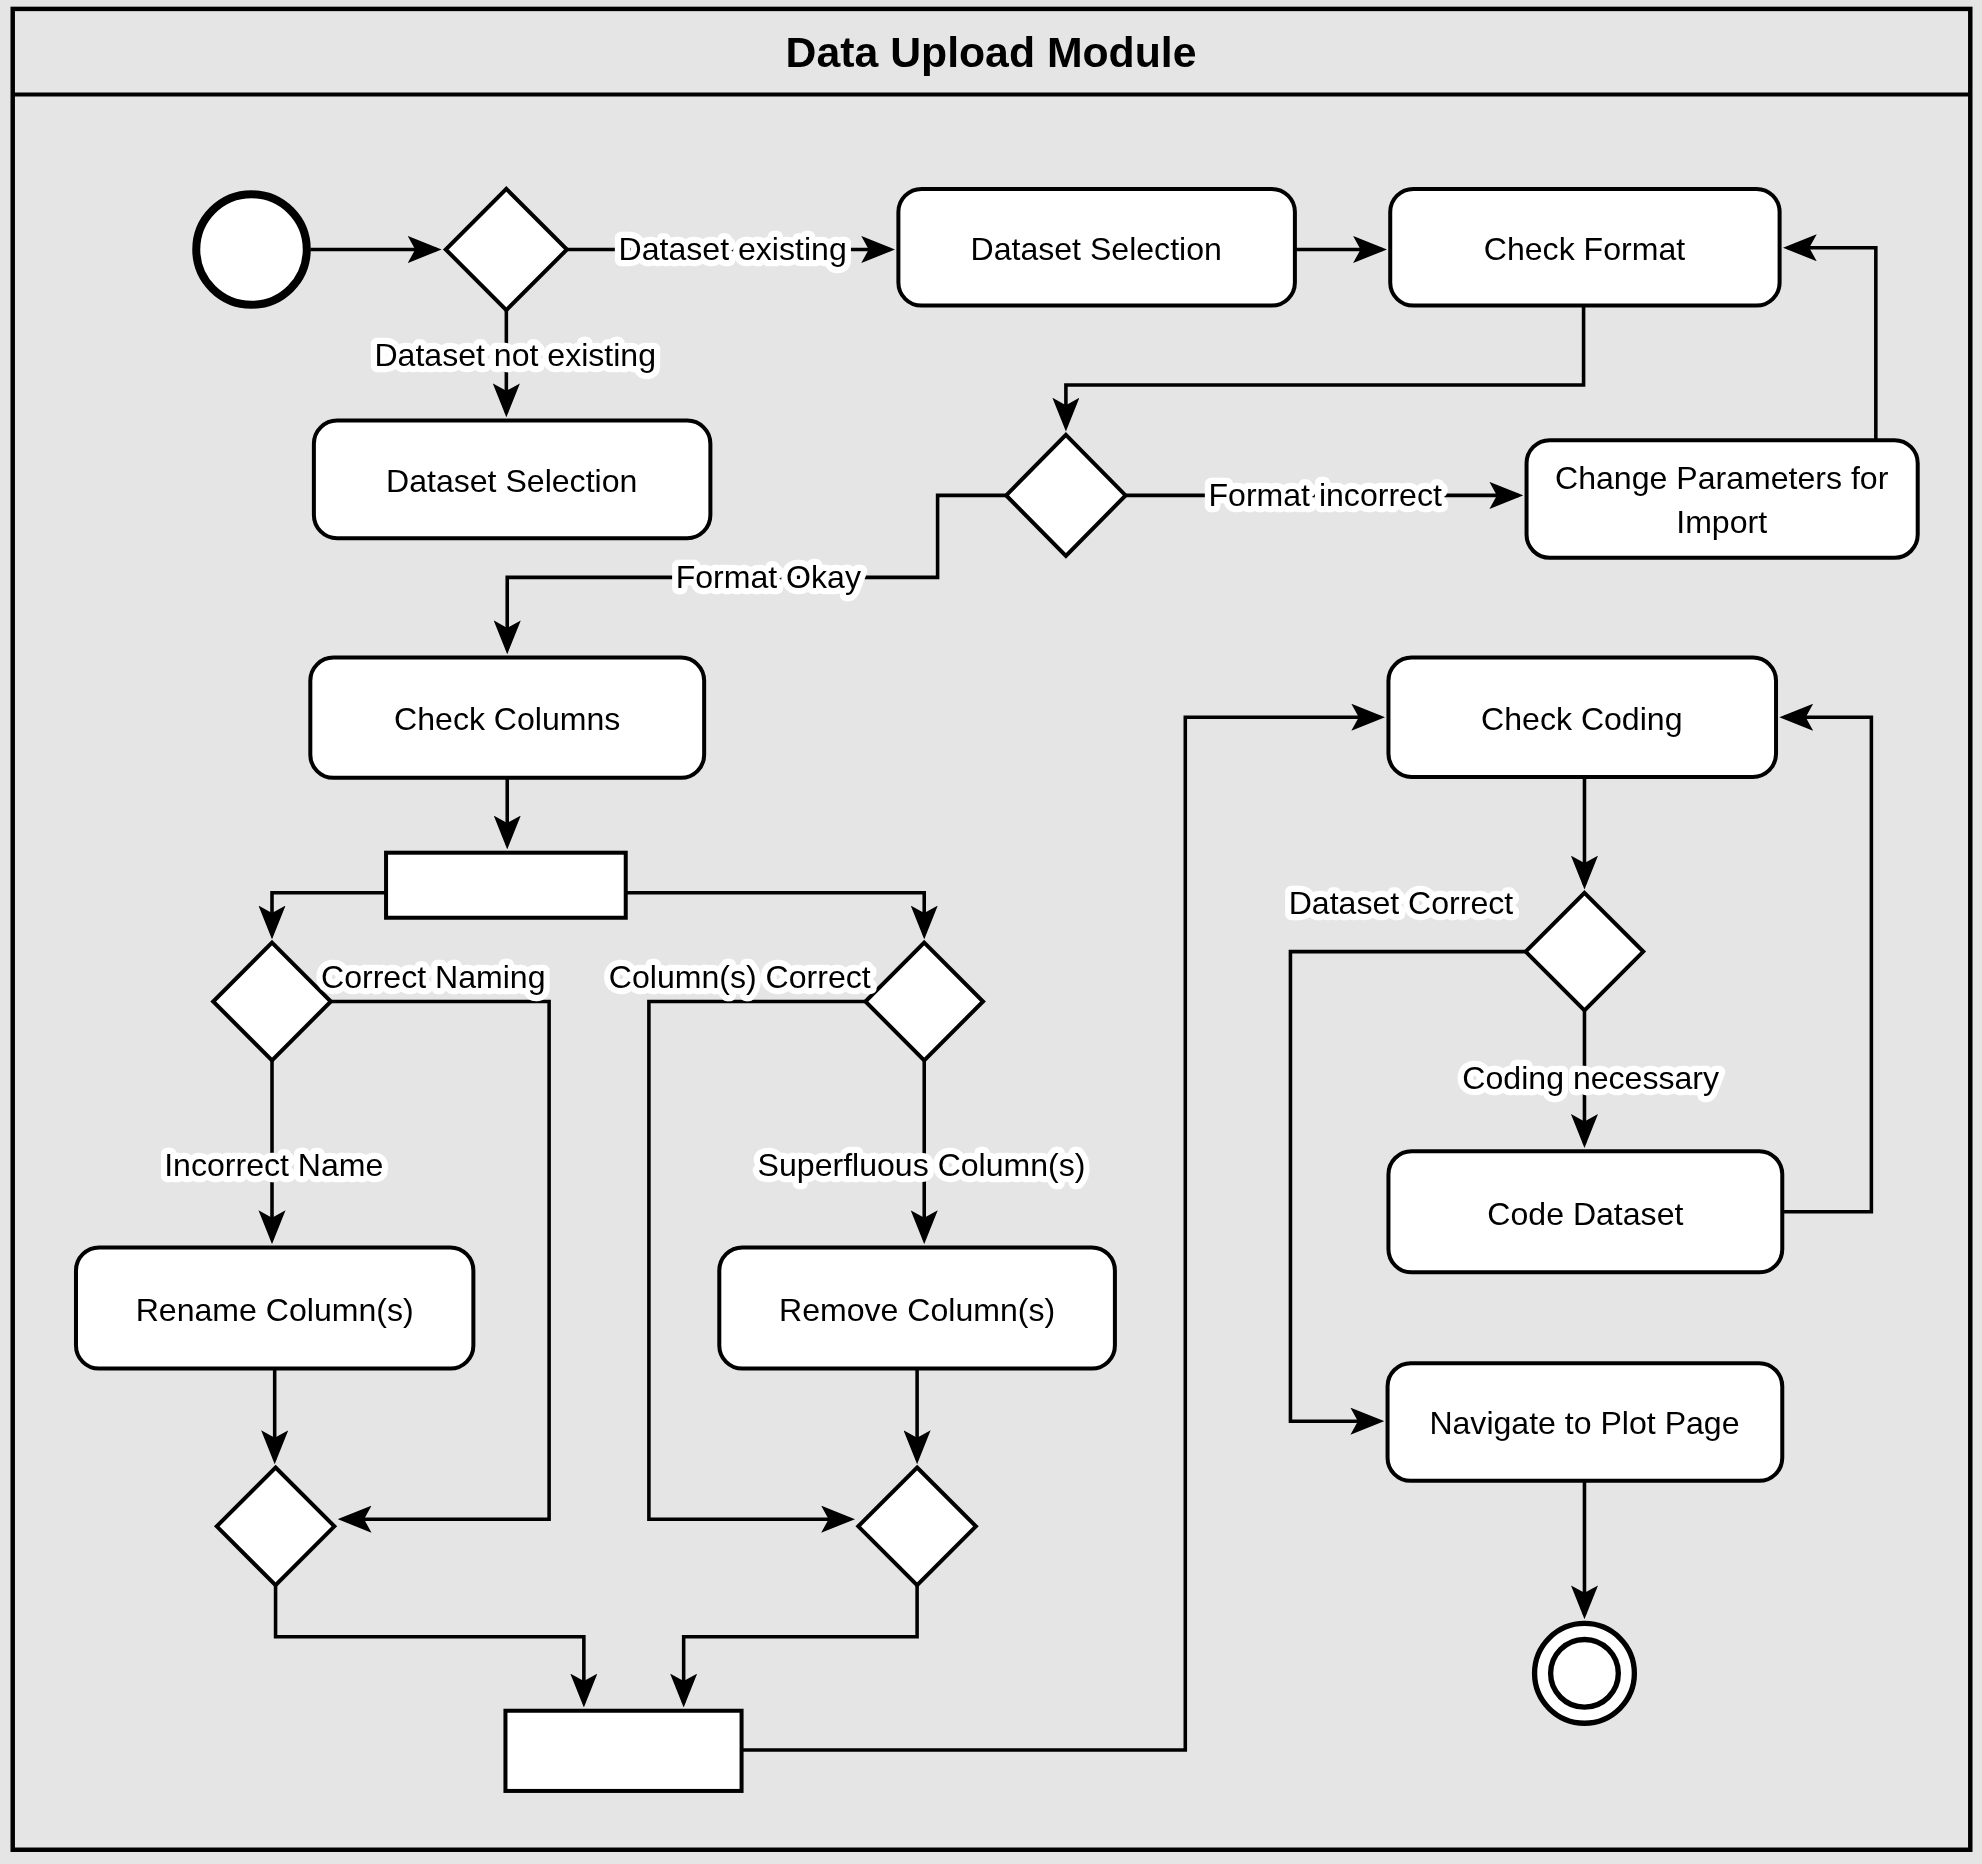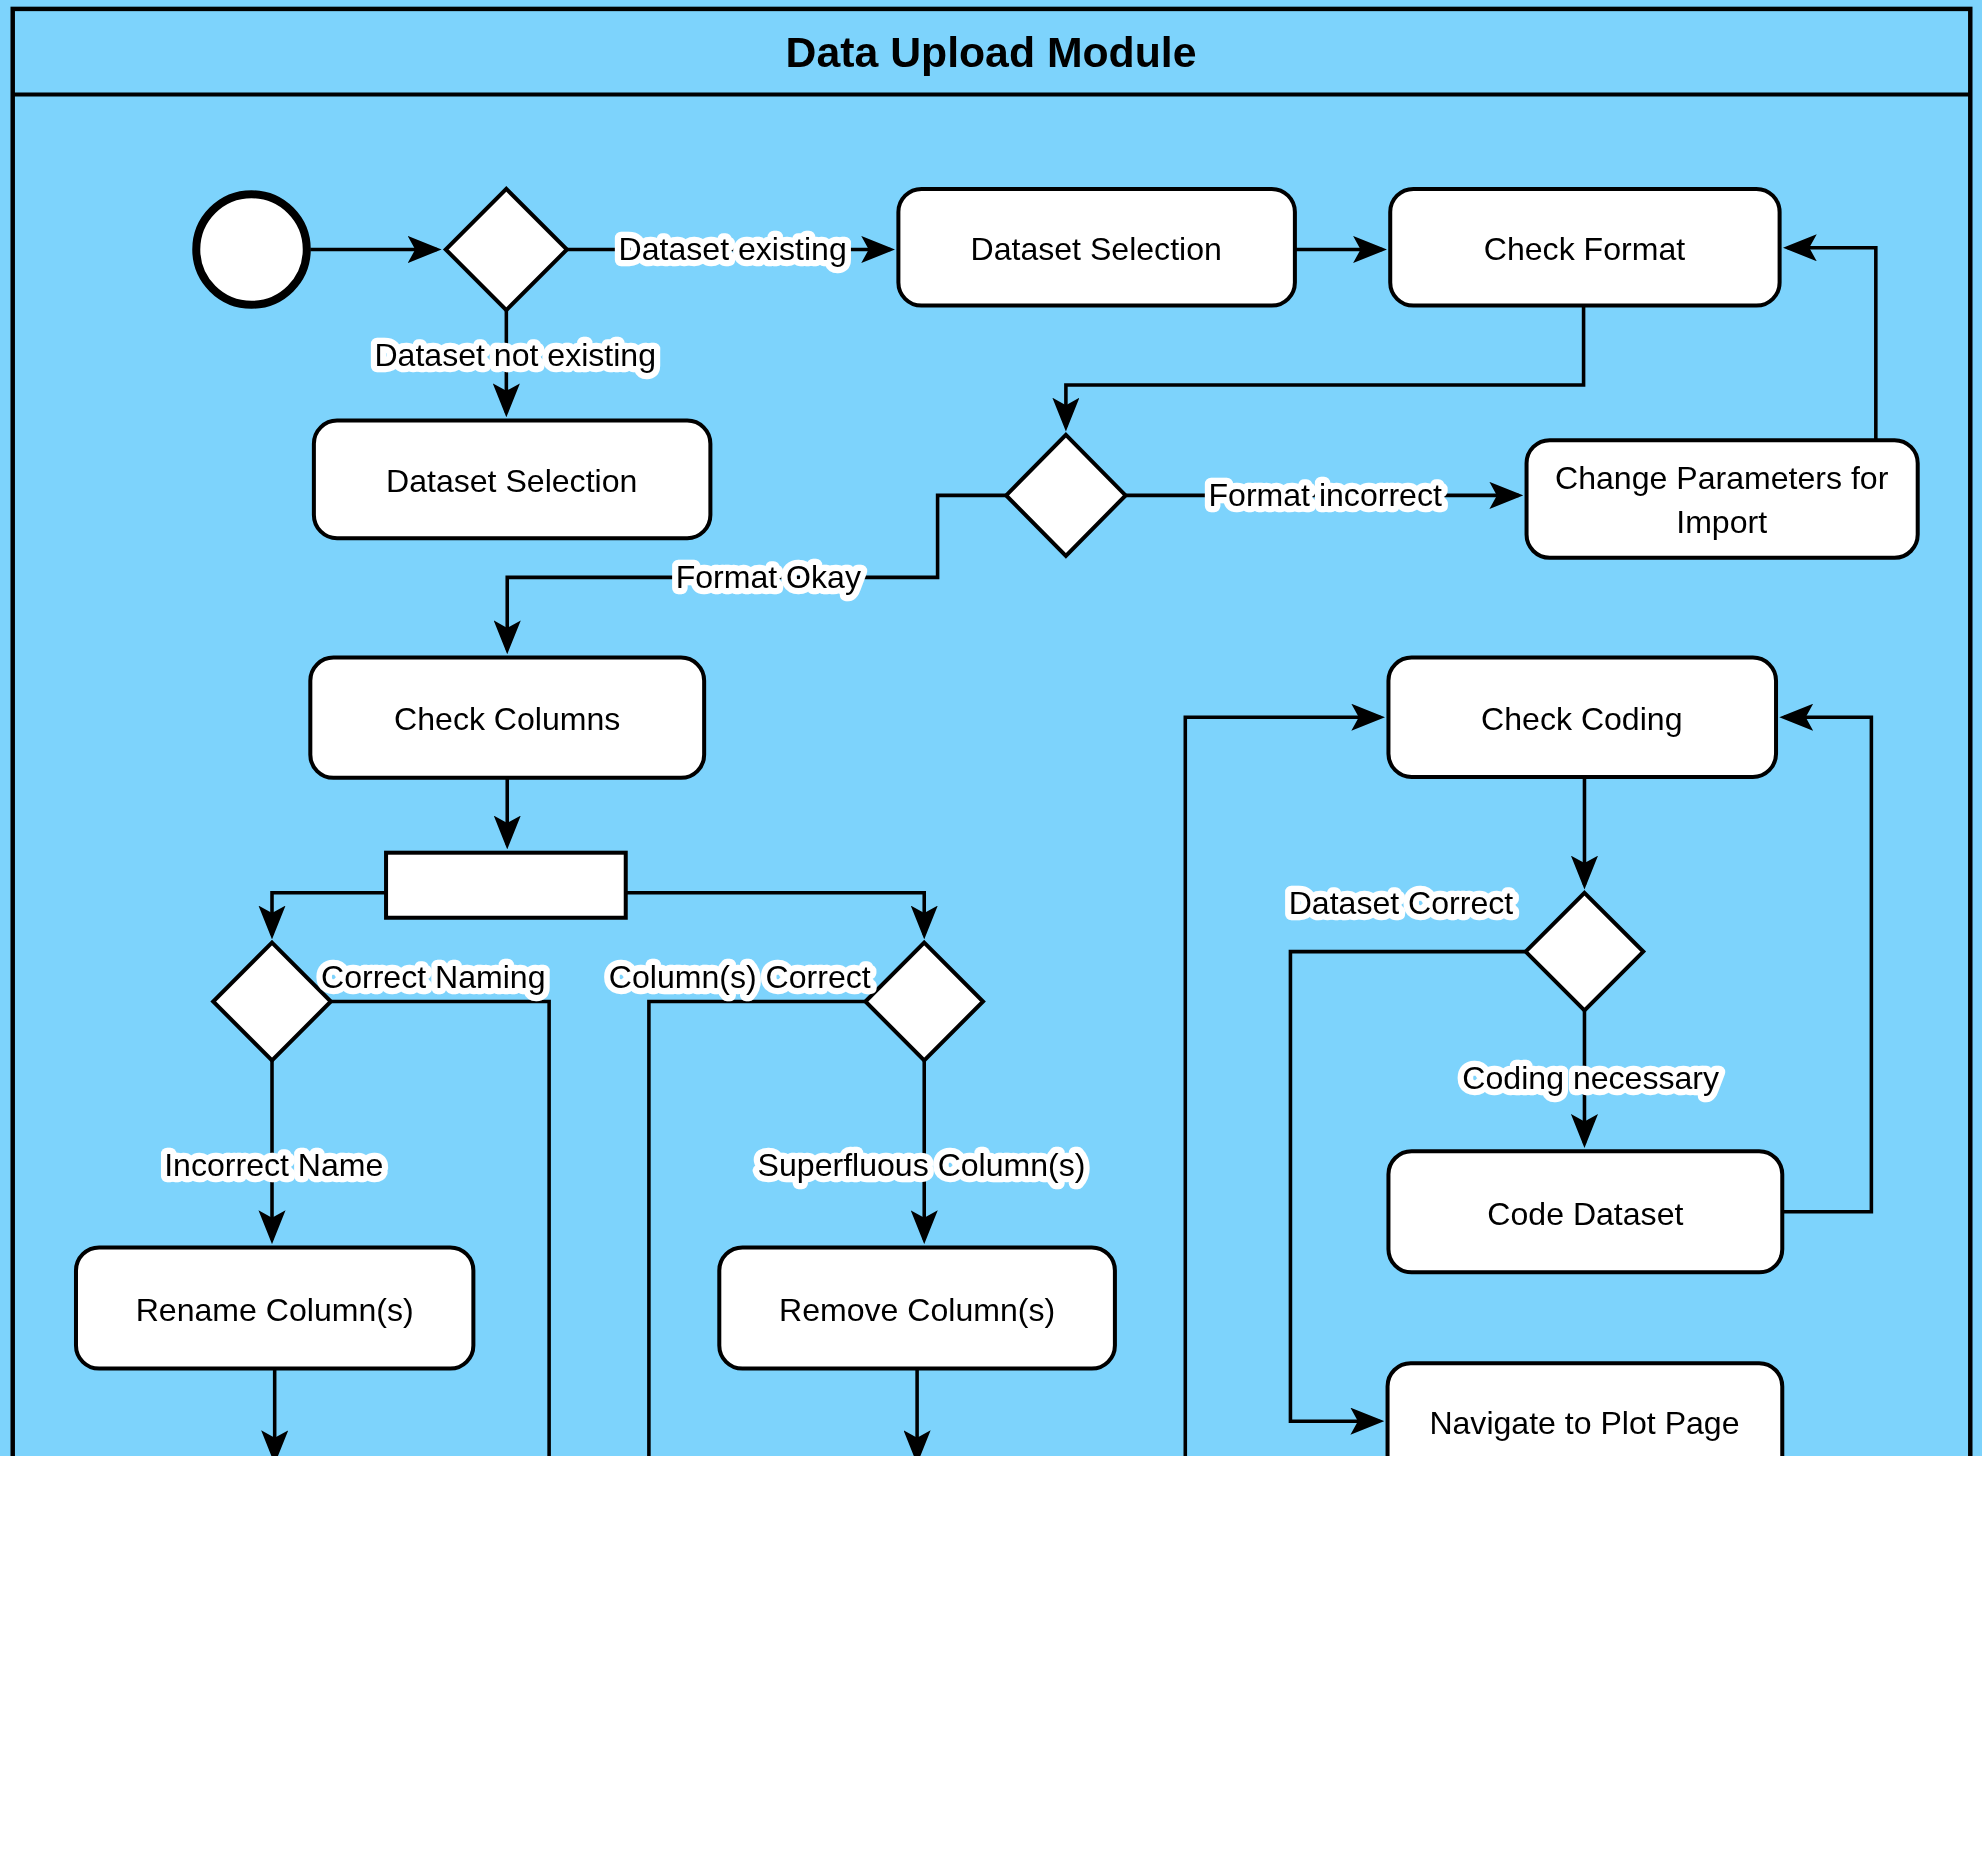--- a/index.html
+++ b/index.html
@@ -3,23 +3,23 @@
 <meta charset="utf-8">
 <style>
   html, body {
     margin: 0;
     padding: 0;
     background: #ffffff;
     font-family: "Liberation Sans", sans-serif;
   }
   .stage {
     width: 1983px;
-    height: 1456px;
+    height: 1864px;
     position: relative;
-    background: #7dd3fc;
+    background: #e5e5e5;
   }
   svg { display: block; }
   .edge {
     fill: none;
     stroke: #000000;
     stroke-width: 4;
     stroke-linejoin: miter;
   }
   .shape {
     fill: #ffffff;

